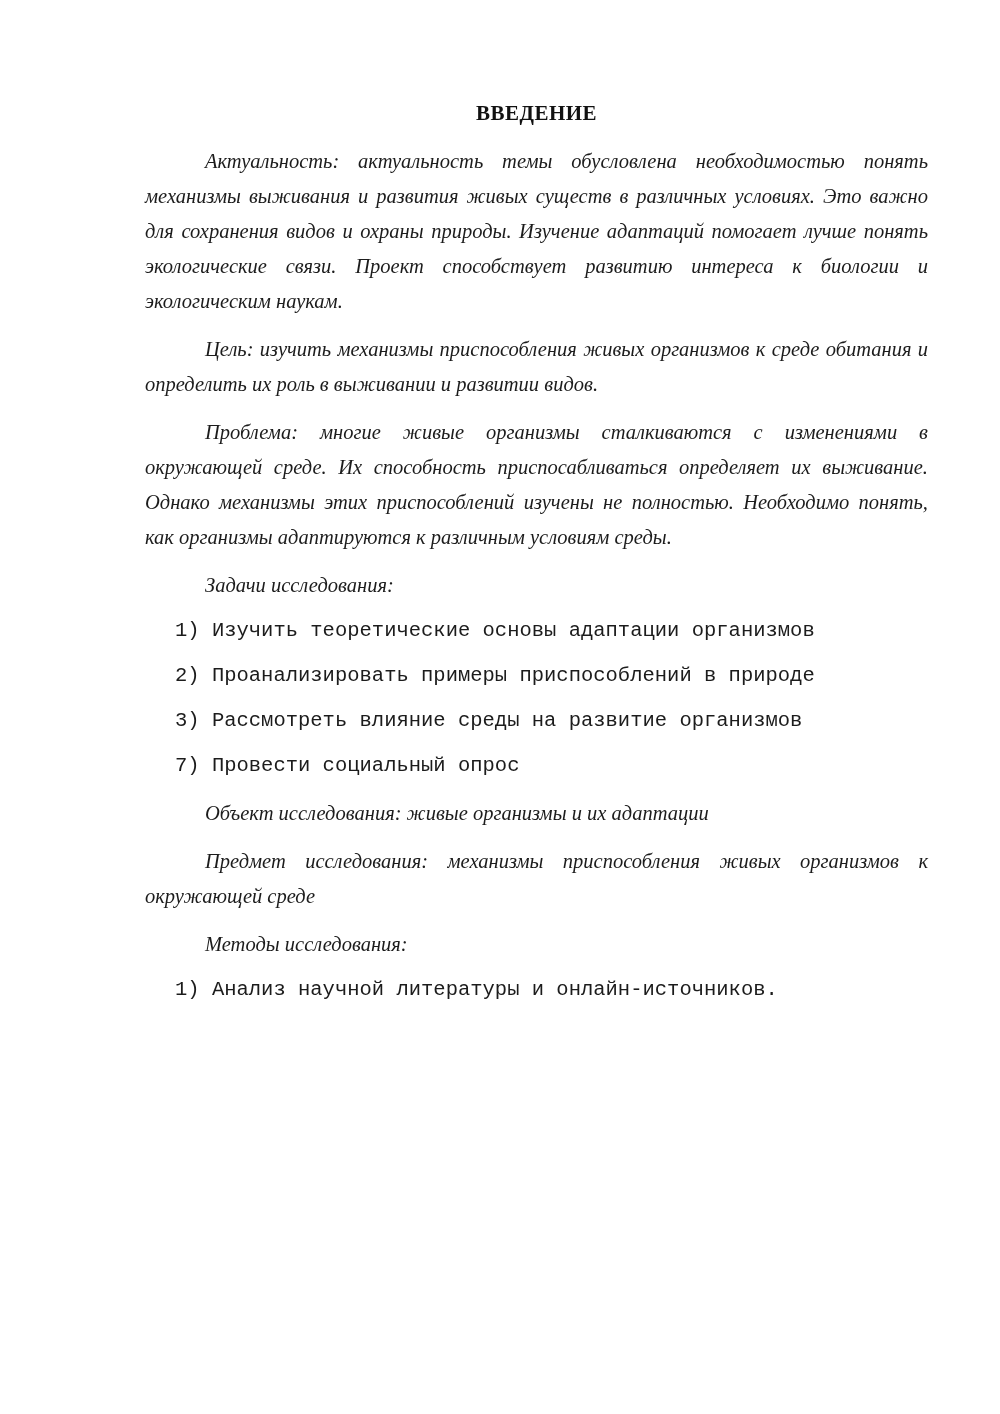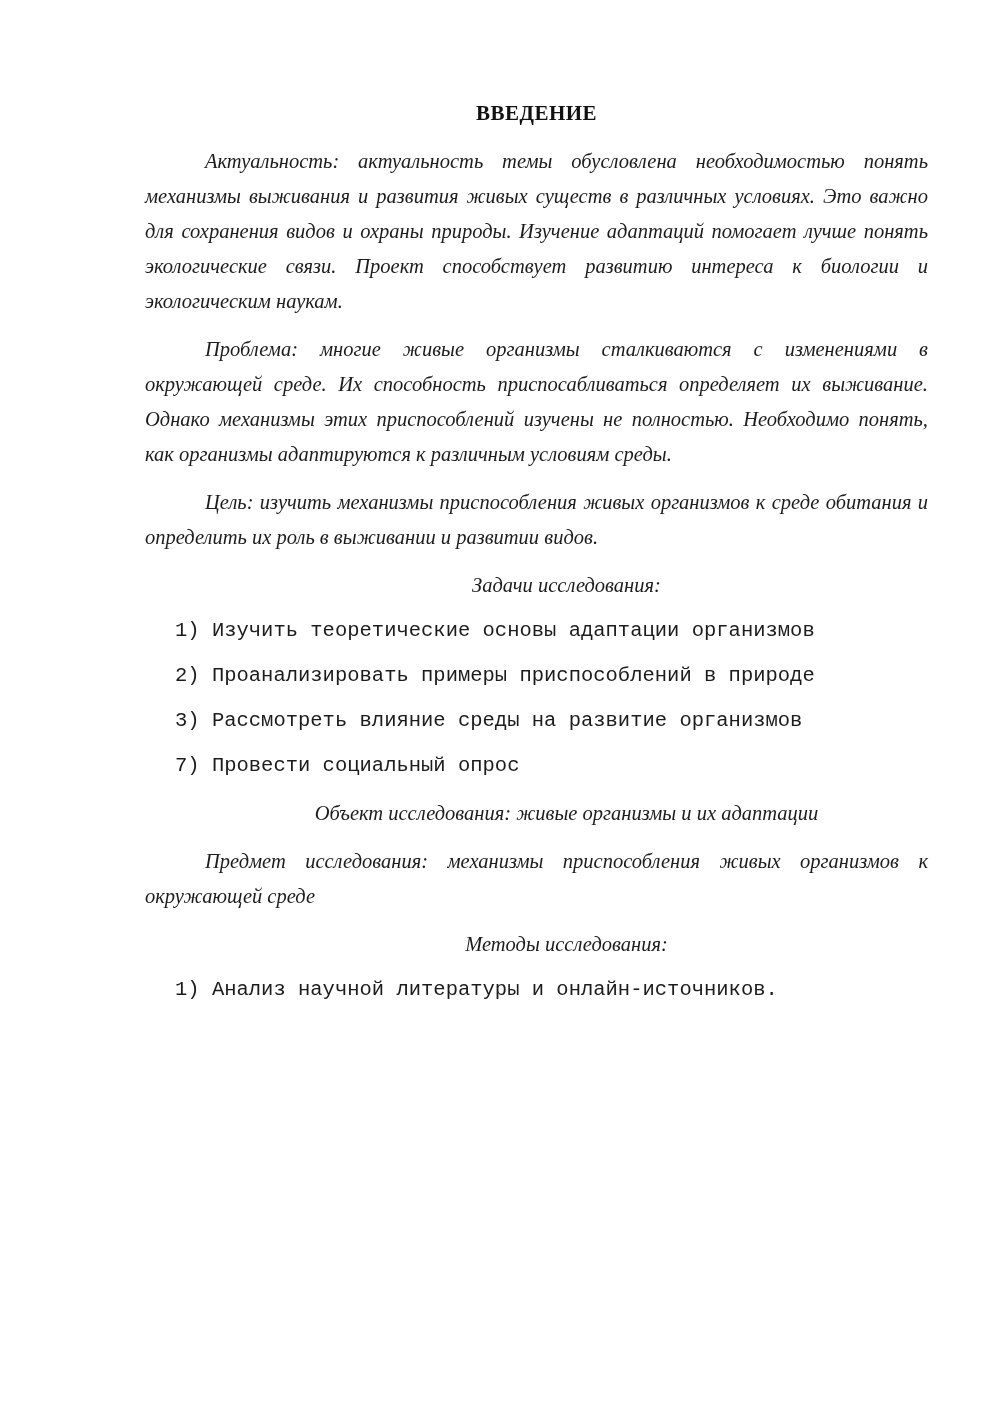--- a/index.html
+++ b/index.html
@@ -29,21 +29,21 @@
 
   .para {
     margin: 13px 0 0 0;
     line-height: 35px;
     text-align: justify;
     text-indent: 60px;
     font-style: italic;
   }
 
   .para.single {
-    text-align: center;
+    text-align: left;
   }
 
   .list-item {
     margin: 10px 0 0 0;
     line-height: 35px;
     text-indent: 30px;
     text-align: left;
     font-family: Liberation Mono, monospace;
   }
 
@@ -60,23 +60,23 @@
 </style>
 </head>
 <body>
 
 <div class="page">
 
   <h1 class="doc-title">ВВЕДЕНИЕ</h1>
 
   <p class="para">Актуальность: актуальность темы обусловлена необходимостью понять механизмы выживания и развития живых существ в различных условиях. Это важно для сохранения видов и охраны природы. Изучение адаптаций помогает лучше понять экологические связи. Проект способствует развитию интереса к биологии и экологическим наукам.</p>
 
+  <p class="para">Цель: изучить механизмы приспособления живых организмов к среде обитания и определить их роль в выживании и развитии видов.</p>
+
   <p class="para">Проблема: многие живые организмы сталкиваются с изменениями в окружающей среде. Их способность приспосабливаться определяет их выживание. Однако механизмы этих приспособлений изучены не полностью. Необходимо понять, как организмы адаптируются к различным условиям среды.</p>
-
-  <p class="para">Цель: изучить механизмы приспособления живых организмов к среде обитания и определить их роль в выживании и развитии видов.</p>
 
   <p class="para single">Задачи исследования:</p>
 
   <p class="list-item">1) Изучить теоретические основы адаптации организмов</p>
   <p class="list-item">2) Проанализировать примеры приспособлений в природе</p>
   <p class="list-item">3) Рассмотреть влияние среды на развитие организмов</p>
   <p class="list-item">7) Провести социальный опрос</p>
 
   <p class="para single">Объект исследования: живые организмы и их адаптации</p>
 

